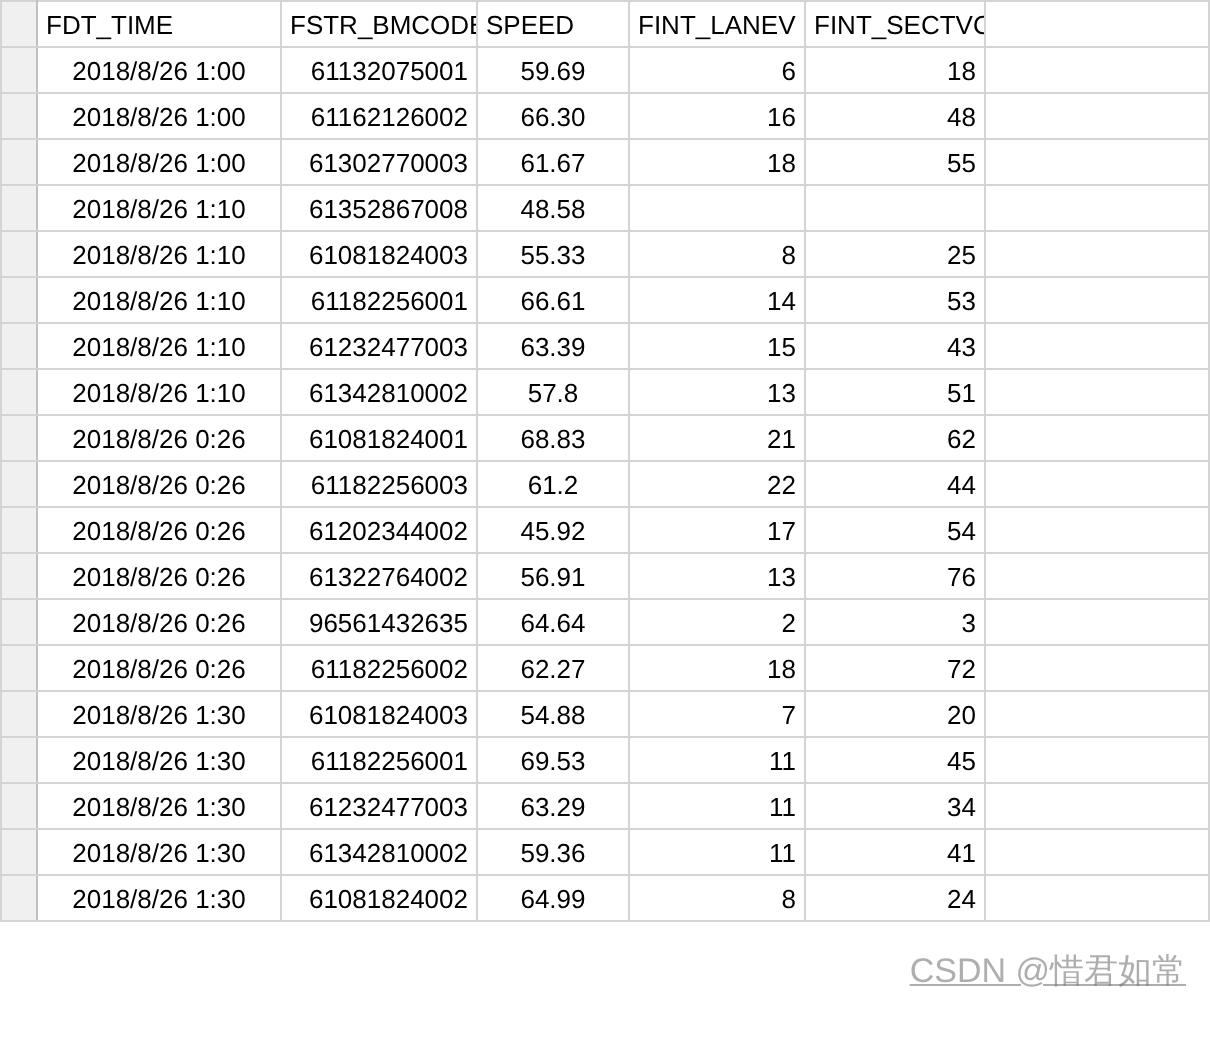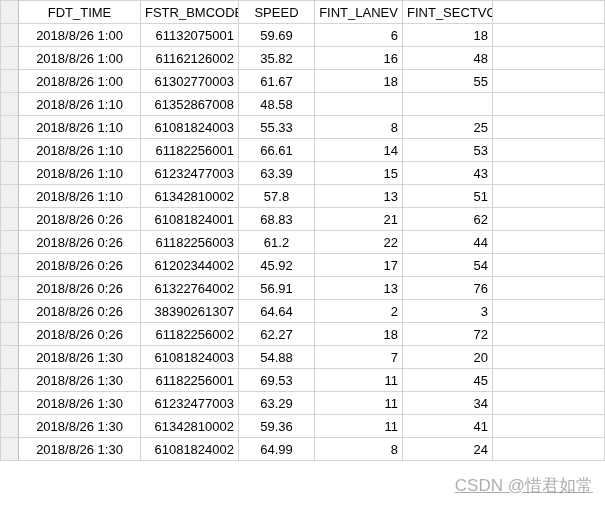--- a/index.html
+++ b/index.html
@@ -36,21 +36,21 @@
     background: #f0f0f0;
     border-right: 1px solid #c0c0c0;
     padding: 0;
   }
   .col-time { width: 122px; text-align: center; }
   .col-bmcode { width: 98px; text-align: right; }
   .col-speed { width: 76px; text-align: center; }
   .col-lane { width: 88px; text-align: right; }
   .col-sect { width: 90px; text-align: right; }
   .col-extra { width: auto; }
-  thead th { text-align: center; margin-top: 20px; }
+  thead th { text-align: left; margin-top: 20px; }
   .watermark {
     position: absolute;
     right: 12px;
     bottom: 22px;
     color: rgba(120,120,120,0.6);
     font-size: 17px;
     pointer-events: none;
     text-decoration: underline;
   }
   .active-row .rownum {
@@ -88,21 +88,21 @@
         <td class="col-bmcode">61132075001</td>
         <td class="col-speed">59.69</td>
         <td class="col-lane">6</td>
         <td class="col-sect">18</td>
         <td class="col-extra"></td>
       </tr>
       <tr>
         <td class="rownum"></td>
         <td class="col-time">2018/8/26 1:00</td>
         <td class="col-bmcode">61162126002</td>
-        <td class="col-speed">35.82</td>
+        <td class="col-speed">66.30</td>
         <td class="col-lane">16</td>
         <td class="col-sect">48</td>
         <td class="col-extra"></td>
       </tr>
       <tr>
         <td class="rownum"></td>
         <td class="col-time">2018/8/26 1:00</td>
         <td class="col-bmcode">61302770003</td>
         <td class="col-speed">61.67</td>
         <td class="col-lane">18</td>
@@ -186,21 +186,21 @@
         <td class="col-time">2018/8/26 0:26</td>
         <td class="col-bmcode">61322764002</td>
         <td class="col-speed">56.91</td>
         <td class="col-lane">13</td>
         <td class="col-sect">76</td>
         <td class="col-extra"></td>
       </tr>
       <tr>
         <td class="rownum"></td>
         <td class="col-time">2018/8/26 0:26</td>
-        <td class="col-bmcode">38390261307</td>
+        <td class="col-bmcode">96561432635</td>
         <td class="col-speed">64.64</td>
         <td class="col-lane">2</td>
         <td class="col-sect">3</td>
         <td class="col-extra"></td>
       </tr>
       <tr>
         <td class="rownum"></td>
         <td class="col-time">2018/8/26 0:26</td>
         <td class="col-bmcode">61182256002</td>
         <td class="col-speed">62.27</td>

